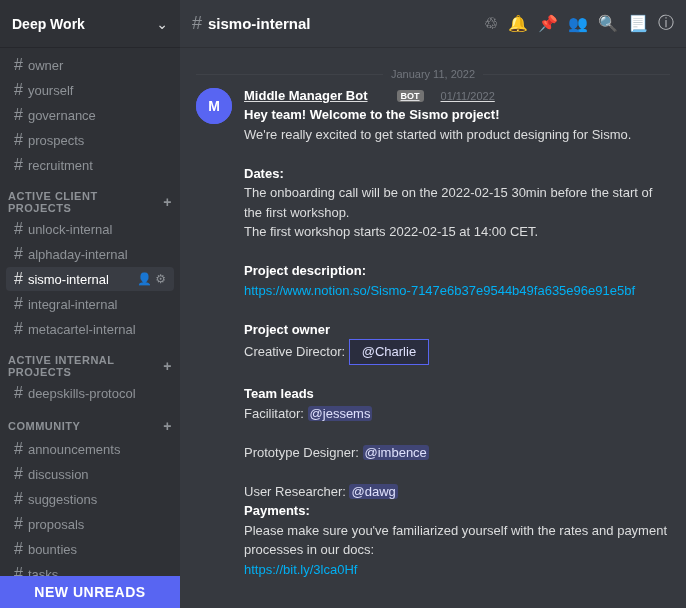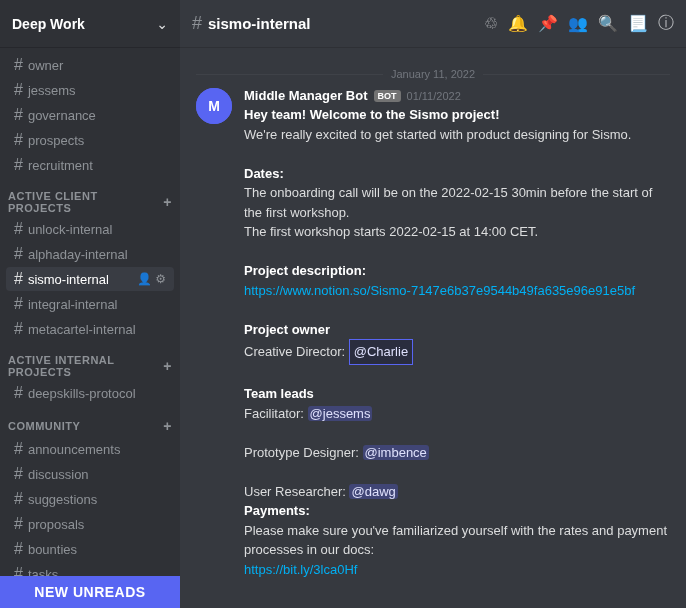--- a/index.html
+++ b/index.html
@@ -240,38 +240,40 @@
       font-weight: 700;
     }
 
     .message-content {
       flex: 1;
     }
 
     .message-meta {
       display: flex;
       align-items: center;
-      gap: 6px;
+      gap: 17px;
       margin-bottom: 2px;
+      text-decoration: underline;
     }
 
     .author-name {
       font-weight: 600;
       color: #fff;
       font-size: 13px;
     }
 
     .bot-badge {
       background: #737373;
       color: #fff;
       font-size: 9px;
       padding: 1px 4px;
       border-radius: 3px;
       font-weight: 700;
       text-transform: uppercase;
+      margin-left: 12px;
     }
 
     .timestamp {
       color: #72767d;
       font-size: 11px;
     }
 
     .message-text {
       color: #dcddde;
       line-height: 1.5;
@@ -307,21 +309,21 @@
   </div>
 
   <div class="sidebar-scroll">
     <div class="channel-section">
       <div class="channel-item">
         <span class="channel-hash">#</span>
         <span>owner</span>
       </div>
       <div class="channel-item">
         <span class="channel-hash">#</span>
-        <span>jessems</span>
+        <span>yourself</span>
       </div>
       <div class="channel-item">
         <span class="channel-hash">#</span>
         <span>governance</span>
       </div>
       <div class="channel-item">
         <span class="channel-hash">#</span>
         <span>prospects</span>
       </div>
       <div class="channel-item">
@@ -452,21 +454,21 @@
           <br><br>
           <strong>Dates:</strong><br>
           <span>The onboarding call will be on the 2022-02-15 30min before the start of the first workshop.</span><br>
           <span>The first workshop starts 2022-02-15 at 14:00 CET.</span>
           <br><br>
           <strong>Project description:</strong><br>
           <a href="#">https://www.notion.so/Sismo-7147e6b37e9544b49fa635e96e91e5bf</a>
           <br><br>
           <strong>Project owner</strong><br>
           <span>Creative Director: </span>
-          <span class="mention" style="background:#2a2d3e; border: 1px solid #5865f2; color: #dee0fc; display:inline-block; padding:2px 4px; border-radius:0;">@Charlie</span>
+          <span class="mention" style="background:#2a2d3e; border: 1px solid #5865f2; color: #dee0fc; display:inline-block; padding:2px 12px; border-radius:0;">@Charlie</span>
           <br><br>
           <strong>Team leads</strong><br>
           <span>Facilitator: </span><span class="mention">@jessems</span>
           <br><br>
           <span>Prototype Designer: </span><span class="mention">@imbence</span>
           <br><br>
           <span>User Researcher: </span><span class="mention">@dawg</span><br>
           <strong>Payments:</strong><br>
           <span>Please make sure you've familiarized yourself with the rates and payment processes in our docs:</span><br>
           <a href="#">https://bit.ly/3lca0Hf</a><br>

